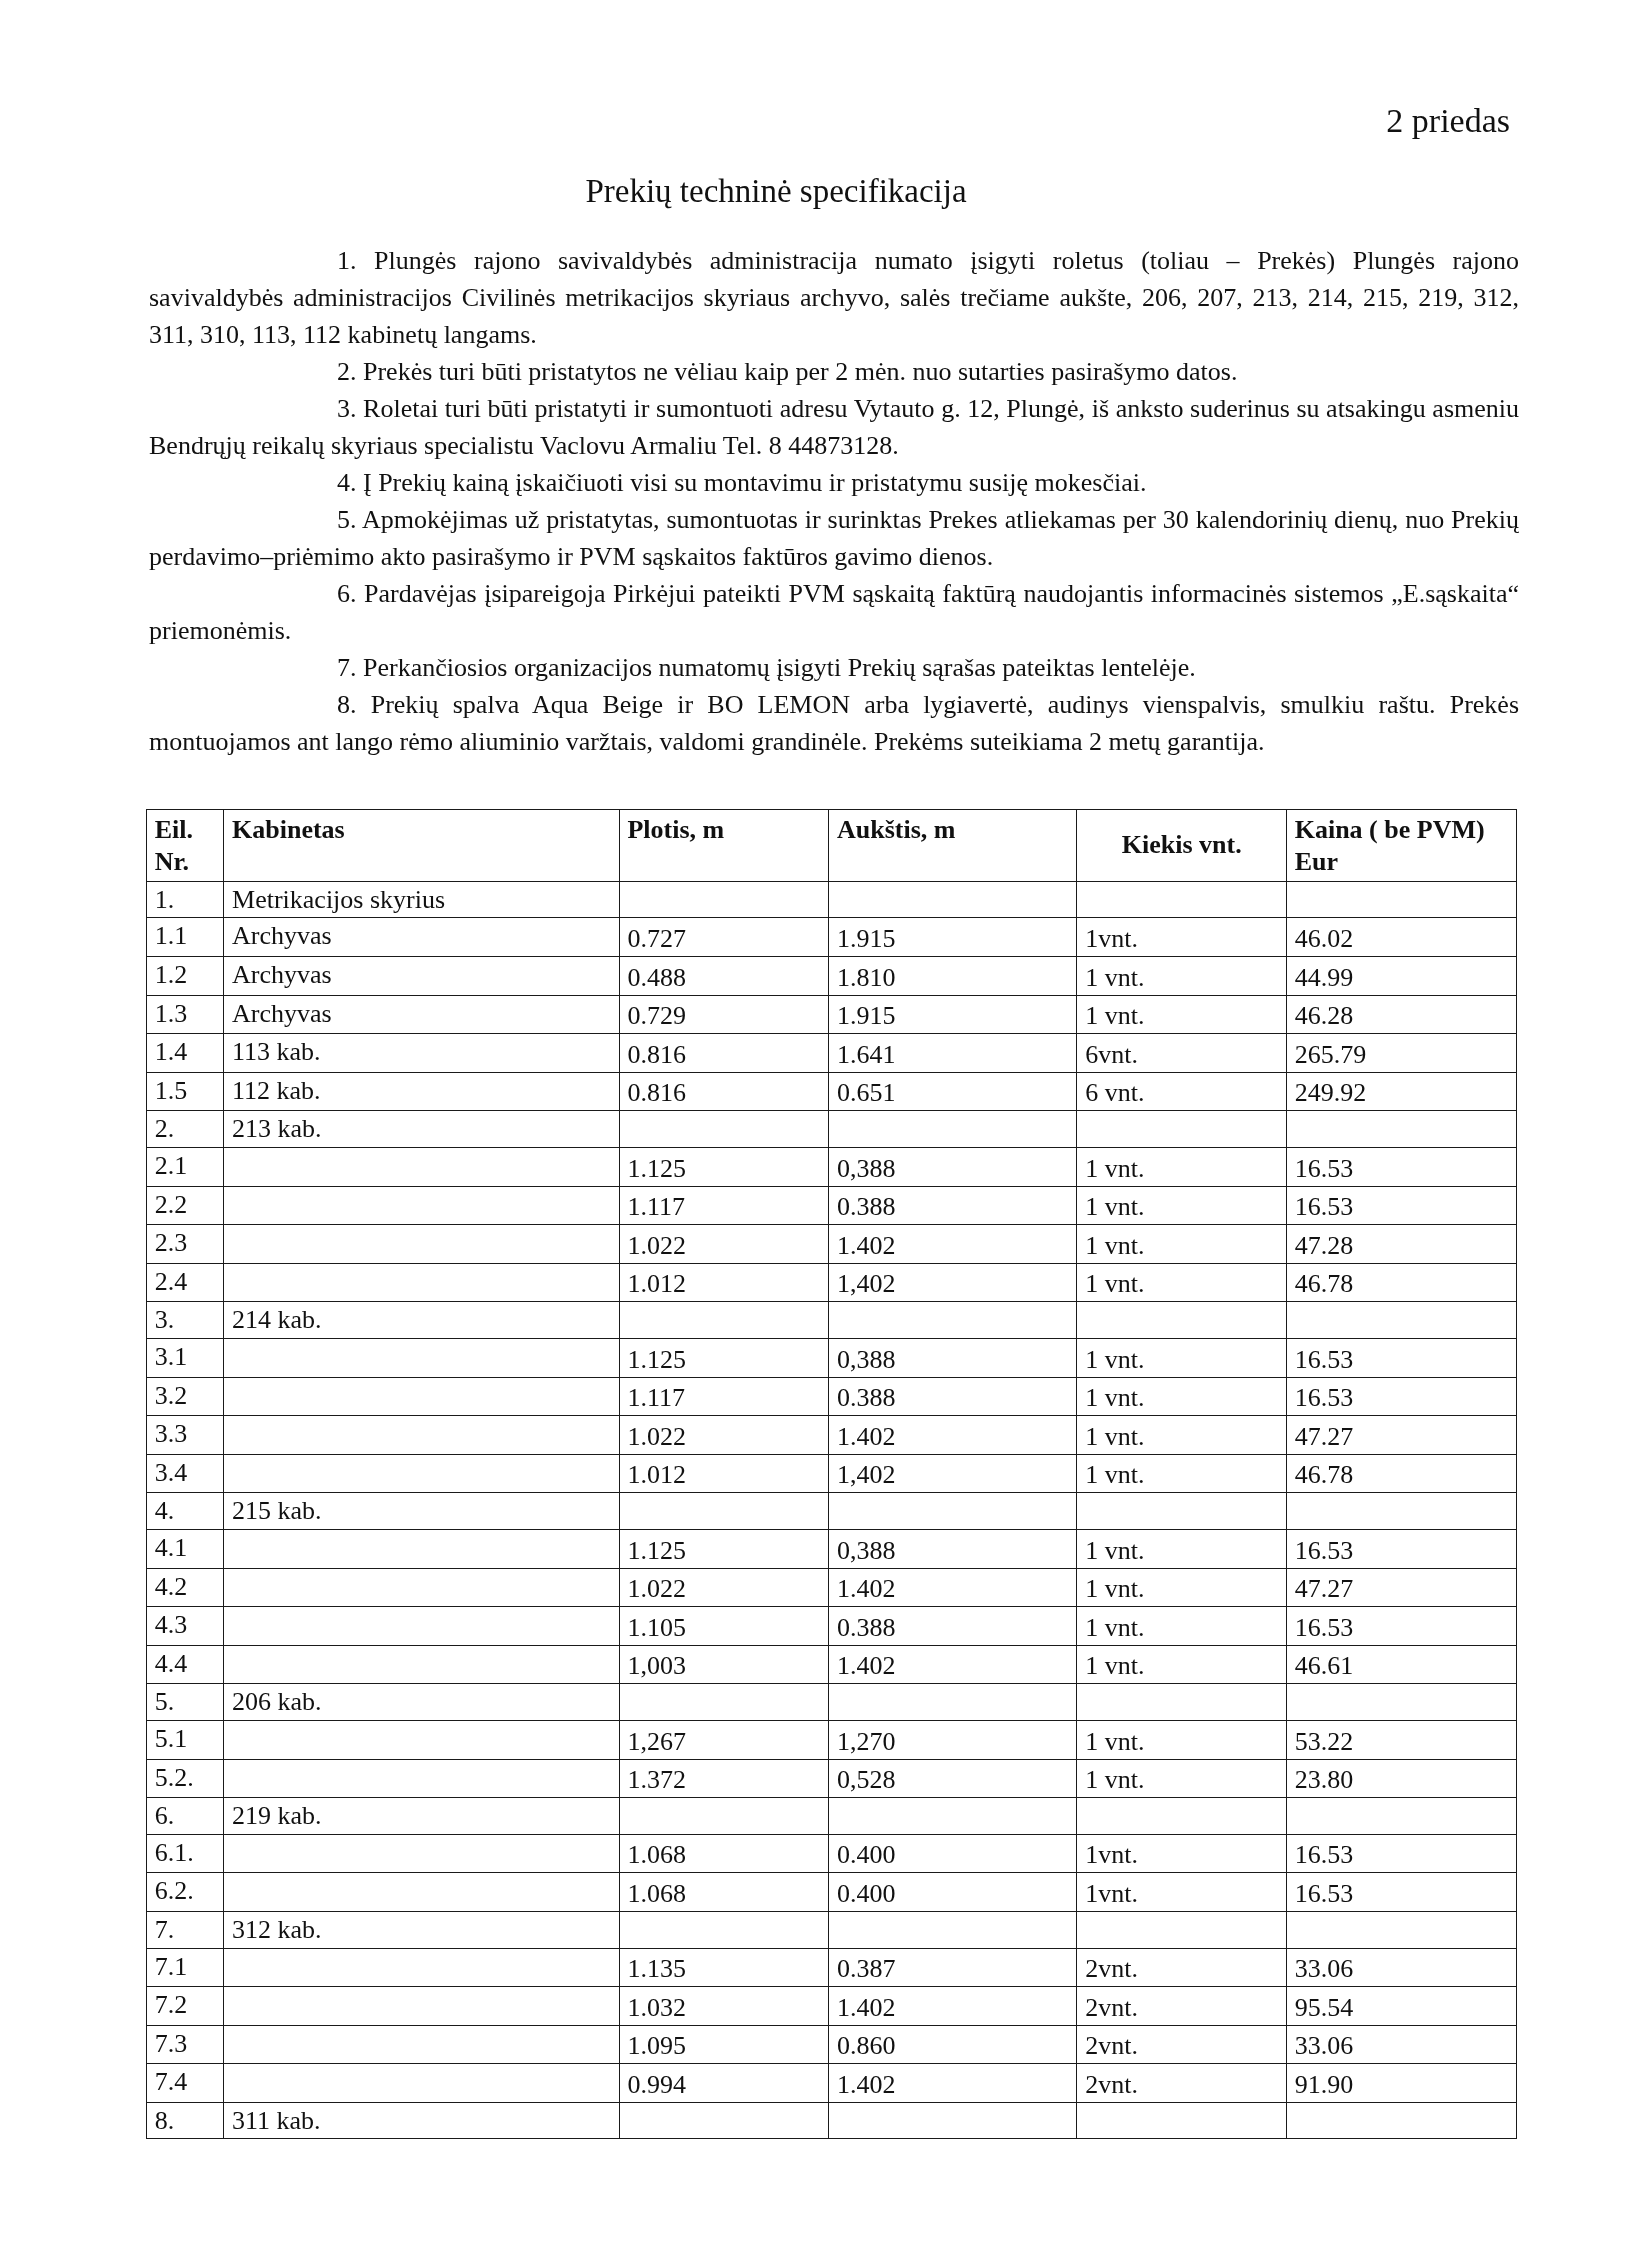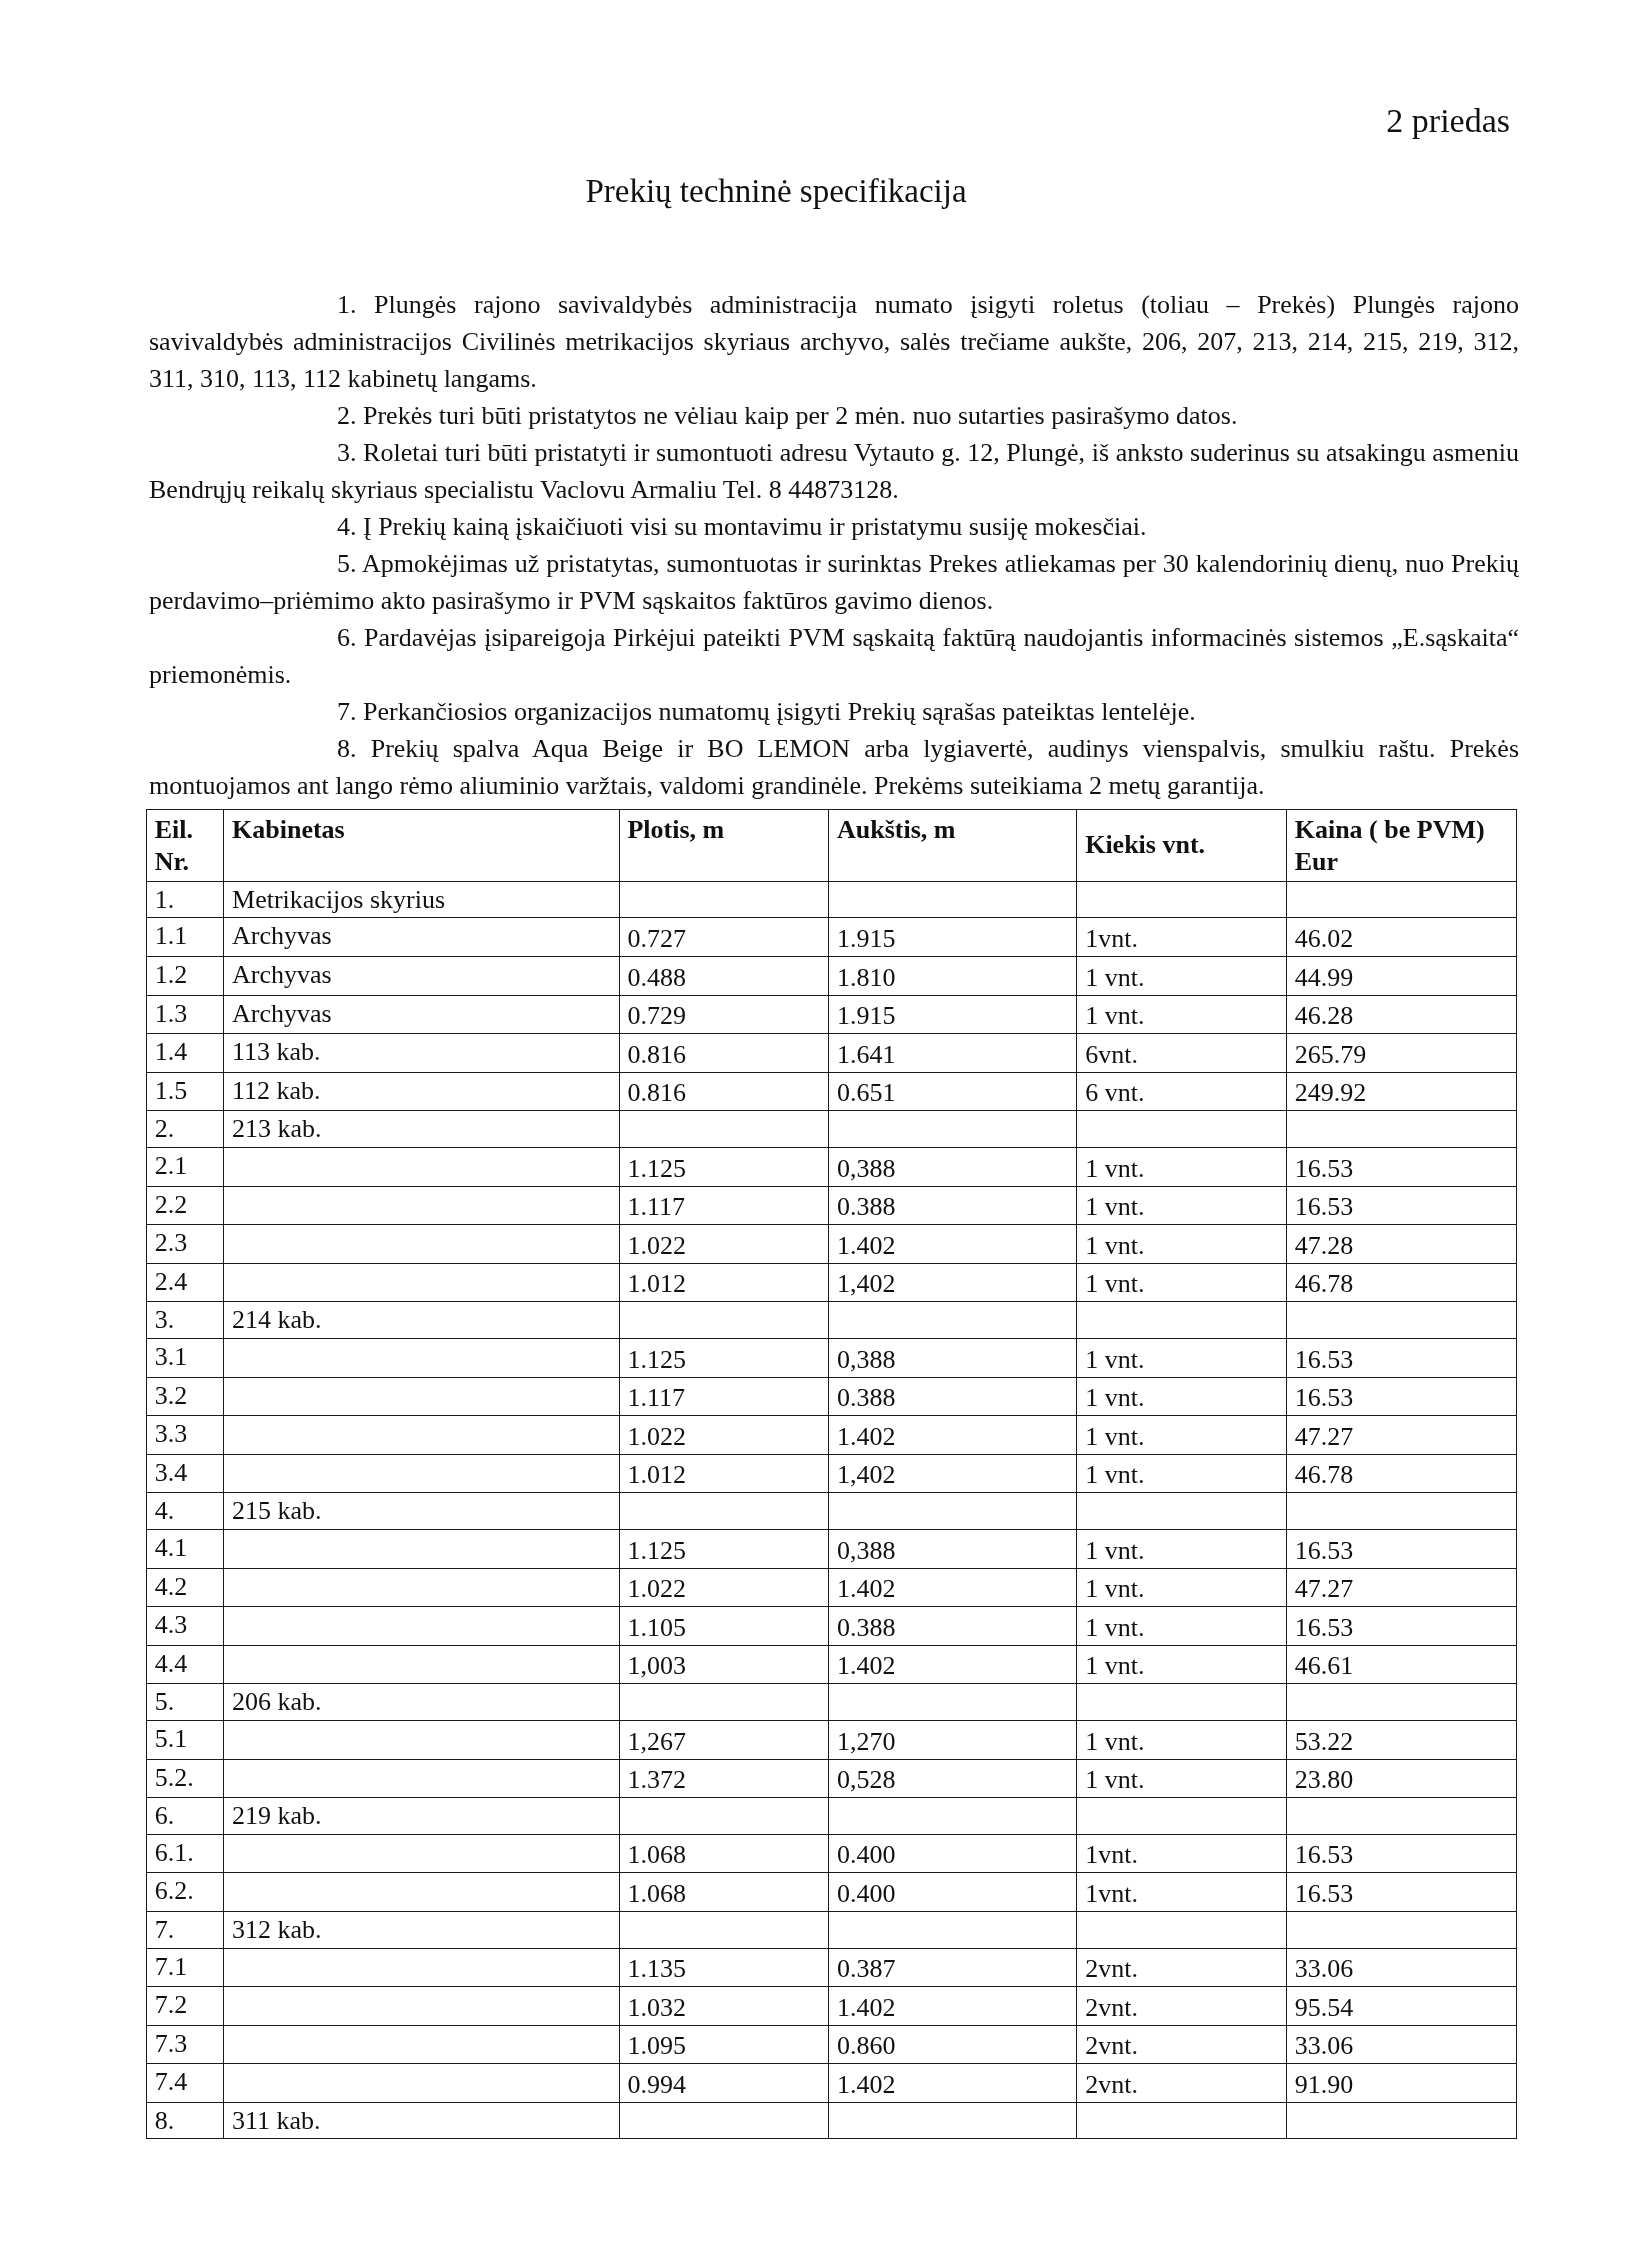--- a/index.html
+++ b/index.html
@@ -5,34 +5,34 @@
   html, body { margin: 0; padding: 0; }
   body {
     width: 1644px; height: 2261px; background: #ffffff; position: relative;
     font-family: "Liberation Serif", "DejaVu Serif", serif; color: #111;
     overflow: hidden;
   }
   .annex { position: absolute; top: 102px; right: 134px; font-size: 34px; }
   .title { position: absolute; top: 173px; left: 0; width: 1552px; text-align: center; font-size: 33px; }
   .body-text {
     position: absolute; top: 242px; left: 149px; width: 1370px;
-    font-size: 26px; line-height: 37px; text-align: justify; margin-top: 44px;
+    font-size: 26px; line-height: 37px; text-align: justify;
   }
   .body-text p { margin: 0; text-indent: 188px; }
   table.spec {
     position: absolute; top: 809px; left: 146px; width: 1371px;
     border-collapse: collapse; font-size: 26px; table-layout: fixed; padding-left: 31px;
   }
   table.spec td, table.spec th {
     border: 1.6px solid #1a1a1a; padding: 0 7.7px; vertical-align: top;
     height: 33px; line-height: 35px; text-align: left; font-weight: normal;
     white-space: nowrap; overflow: hidden;
   }
   table.spec th { font-weight: bold; line-height: 32px; padding-top: 3.9px; height: 67px; }
-  table.spec th.middle { vertical-align: middle; padding-top: 0; }
+  table.spec th.middle { vertical-align: middle; padding-top: 0; text-align: center; }
   table.spec td.num-row { padding-top: 2.6px; }
   .c1 { width: 72px; } .c2 { width: 368px; } .c3 { width: 195px; }
   .c4 { width: 231px; } .c5 { width: 195px; } .c6 { width: 214px; }
 </style>
 </head>
 <body>
 
 <div class="annex">2 priedas</div>
 <div class="title">Prekių techninė specifikacija</div>
 

